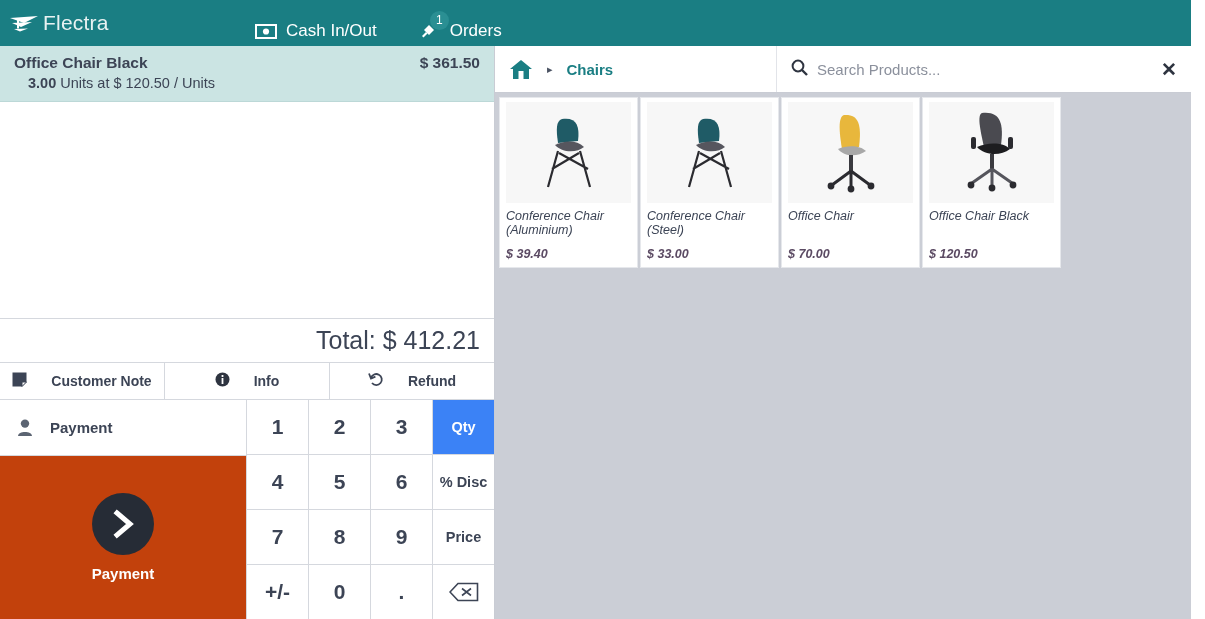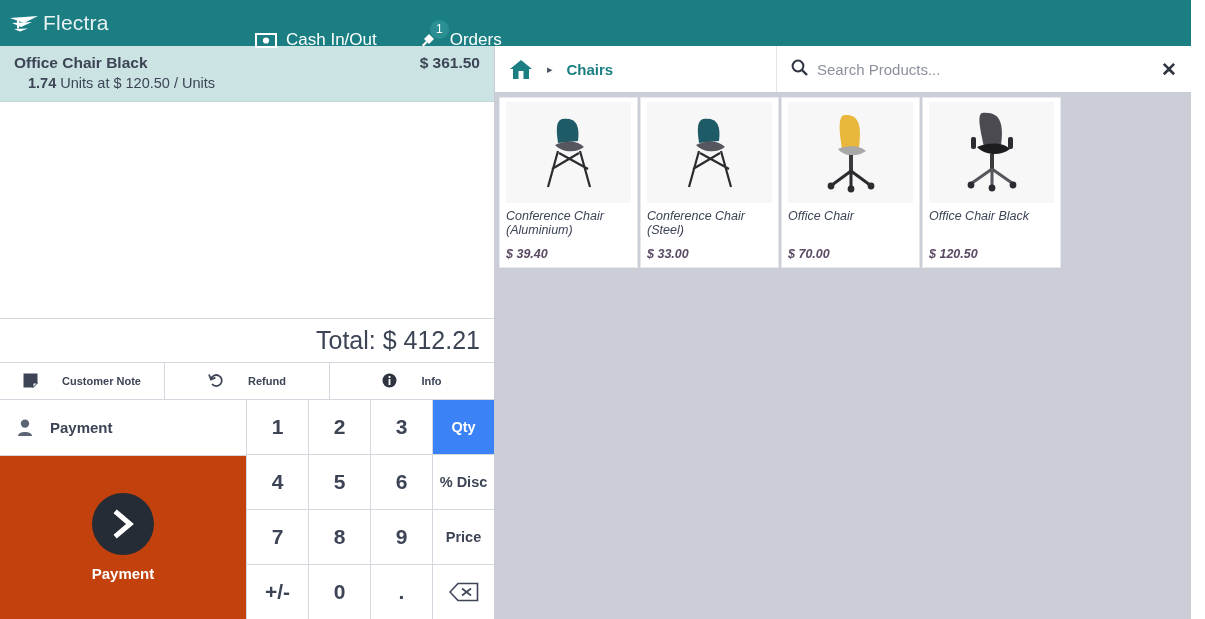--- a/index.html
+++ b/index.html
@@ -16,21 +16,21 @@
     height: 46px; flex: 0 0 46px;
     background: #1a7e83;
     display: flex; align-items: center;
     color: #ffffff;
     position: relative;
   }
   .logo-wrap { display: flex; align-items: center; padding-left: 8px; width: 250px; }
   .logo-mark { width: 34px; height: 22px; display: block; }
   .logo-text { font-size: 21px; color: #e8f2f2; letter-spacing: .2px; margin-left: 1px; font-weight: 400; }
 
-  .topbar-center { display: flex; align-items: center; gap: 42px; position: absolute; left: 255px; top: 17px; height: 46px; }
+  .topbar-center { display: flex; align-items: center; gap: 42px; position: absolute; left: 255px; top: 8px; height: 46px; }
   .tb-btn { display: flex; align-items: center; gap: 9px; font-size: 17px; color: #ffffff; cursor: pointer; height: 46px; position: relative; }
   .tb-ico { display: flex; align-items: center; justify-content: center; }
   .badge {
     position: absolute; left: 11px; top: 3px;
     min-width: 19px; height: 19px; padding: 0 4px;
     background: #2a8f93; border-radius: 10px;
     font-size: 12px; line-height: 19px; text-align: center; color: #fff;
   }
 
   .topbar-right { margin-left: auto; display: flex; align-items: center; gap: 17px; padding-right: 12px; }
@@ -67,21 +67,21 @@
 
   .totalrow {
     flex: 0 0 44px; display: flex; align-items: center; justify-content: flex-end;
     padding-right: 14px; border-top: 1px solid #d5d8de;
     font-size: 25px; color: #3c4455;
   }
 
   .tabs { flex: 0 0 38px; display: flex; border-top: 1px solid #d5d8de; border-bottom: 1px solid #d5d8de; }
   .tab {
     flex: 1 1 0; display: flex; align-items: center; justify-content: center; gap: 24px;
-    font-size: 11px; font-weight: bold; color: #3c4455; cursor: pointer;
+    font-size: 14px; font-weight: bold; color: #3c4455; cursor: pointer;
     border-right: 1px solid #d5d8de; background: #fff;
   }
   .tab:last-child { border-right: none; }
 
   .bottom { flex: 0 0 219px; display: flex; }
 
   .leftpad { width: 247px; flex: 0 0 247px; display: flex; flex-direction: column; border-right: 1px solid #d5d8de; }
   .customer-btn {
     flex: 0 0 56px; display: flex; align-items: center; background: #fff;
     cursor: pointer; border-bottom: 1px solid #d5d8de;
@@ -177,55 +177,55 @@
   <div class="main">
 
     <div class="left">
       <div class="orderlines">
         <div class="orderline">
           <div class="ol-top">
             <span class="ol-name">Office Chair Black</span>
             <span class="ol-price">$ 361.50</span>
           </div>
           <div class="ol-sub">
-            <span class="ol-qty">1.74</span><span> Units at $ 120.50 / Units</span>
+            <span class="ol-qty">3.00</span><span> Units at $ 120.50 / Units</span>
           </div>
         </div>
       </div>
 
       <div class="totalrow">Total: $ 412.21</div>
 
       <div class="tabs">
         <div class="tab">
           <span>
             <svg width="15" height="15" viewBox="0 0 15 15">
               <path d="M0.5 0.5 H14.5 V10 L10 14.5 H0.5 Z" fill="#3c4455"></path>
               <path d="M10 14.5 V10 H14.5 Z" fill="#ffffff" stroke="#3c4455" stroke-width="1"></path>
             </svg>
           </span>
           <span>Customer Note</span>
         </div>
         <div class="tab">
           <span>
-            <svg width="16" height="15" viewBox="0 0 16 15">
-              <path d="M3 6 A5.5 5.5 0 1 1 4 11" fill="none" stroke="#3c4455" stroke-width="1.8"></path>
-              <path d="M1 1.5 L3 6.5 L7.4 4.6" fill="none" stroke="#3c4455" stroke-width="1.8"></path>
-            </svg>
-          </span>
-          <span>Refund</span>
-        </div>
-        <div class="tab">
-          <span>
             <svg width="15" height="15" viewBox="0 0 15 15">
               <circle cx="7.5" cy="7.5" r="7" fill="#2e3440"></circle>
               <rect x="6.6" y="6" width="1.8" height="6" fill="#ffffff"></rect>
               <rect x="6.6" y="3" width="1.8" height="2" fill="#ffffff"></rect>
             </svg>
           </span>
           <span>Info</span>
+        </div>
+        <div class="tab">
+          <span>
+            <svg width="16" height="15" viewBox="0 0 16 15">
+              <path d="M3 6 A5.5 5.5 0 1 1 4 11" fill="none" stroke="#3c4455" stroke-width="1.8"></path>
+              <path d="M1 1.5 L3 6.5 L7.4 4.6" fill="none" stroke="#3c4455" stroke-width="1.8"></path>
+            </svg>
+          </span>
+          <span>Refund</span>
         </div>
       </div>
 
       <div class="bottom">
         <div class="leftpad">
           <div class="customer-btn">
             <span class="cust-ico">
               <svg width="16" height="18" viewBox="0 0 16 18">
                 <circle cx="8" cy="4.6" r="4.2" fill="#5b6472"></circle>
                 <path d="M1 17 C1 11.5 15 11.5 15 17 Z" fill="#5b6472"></path>

